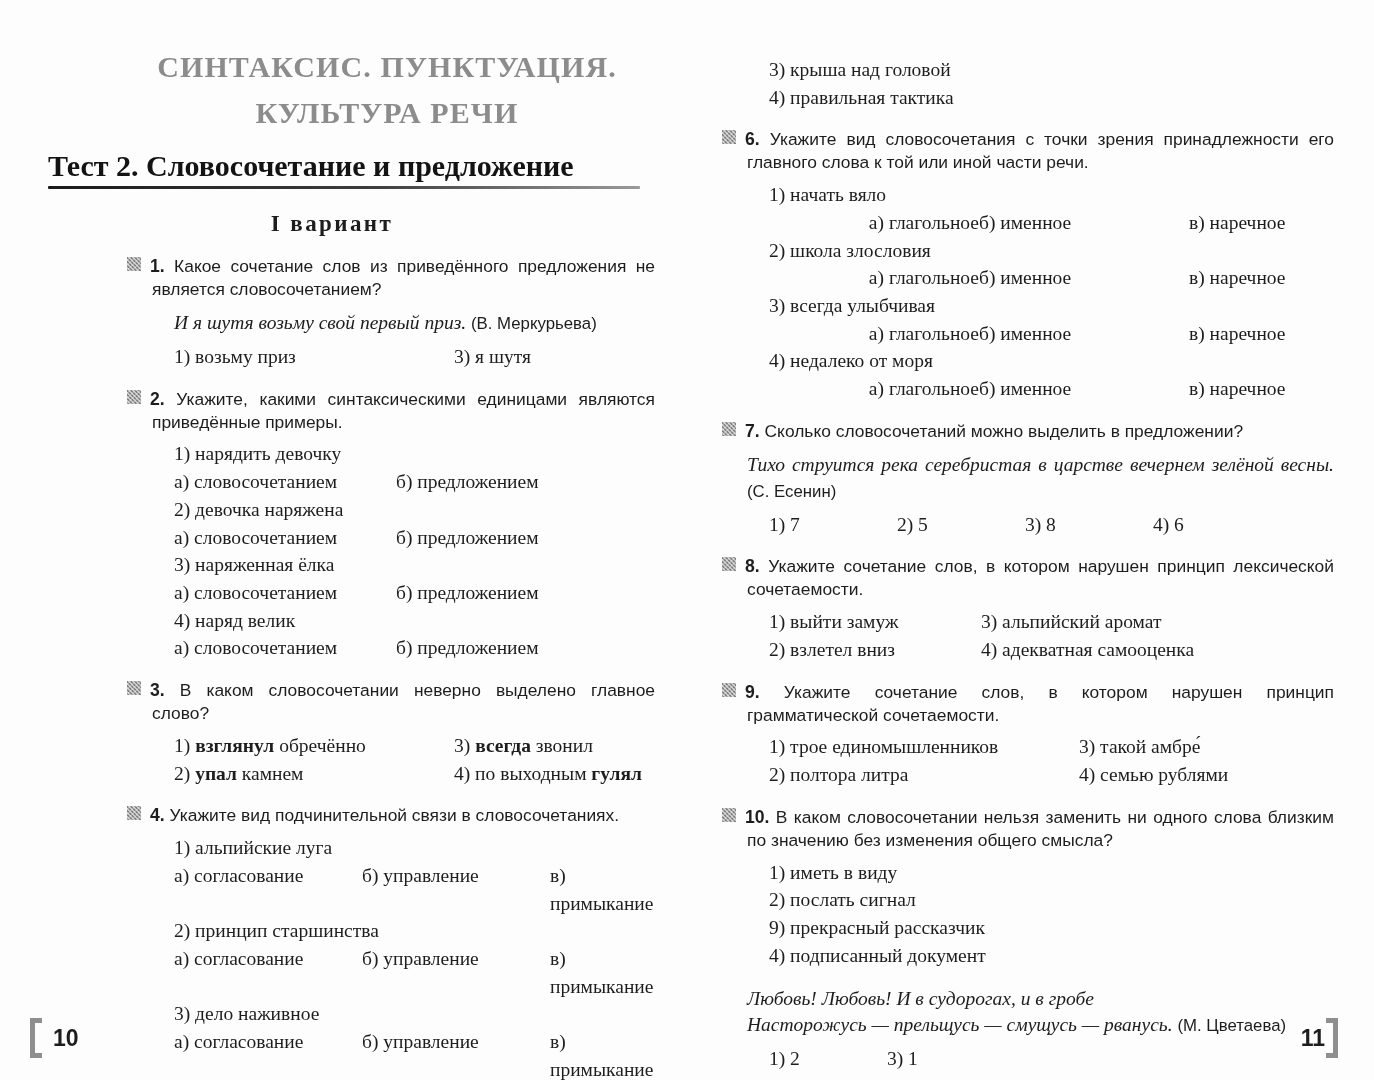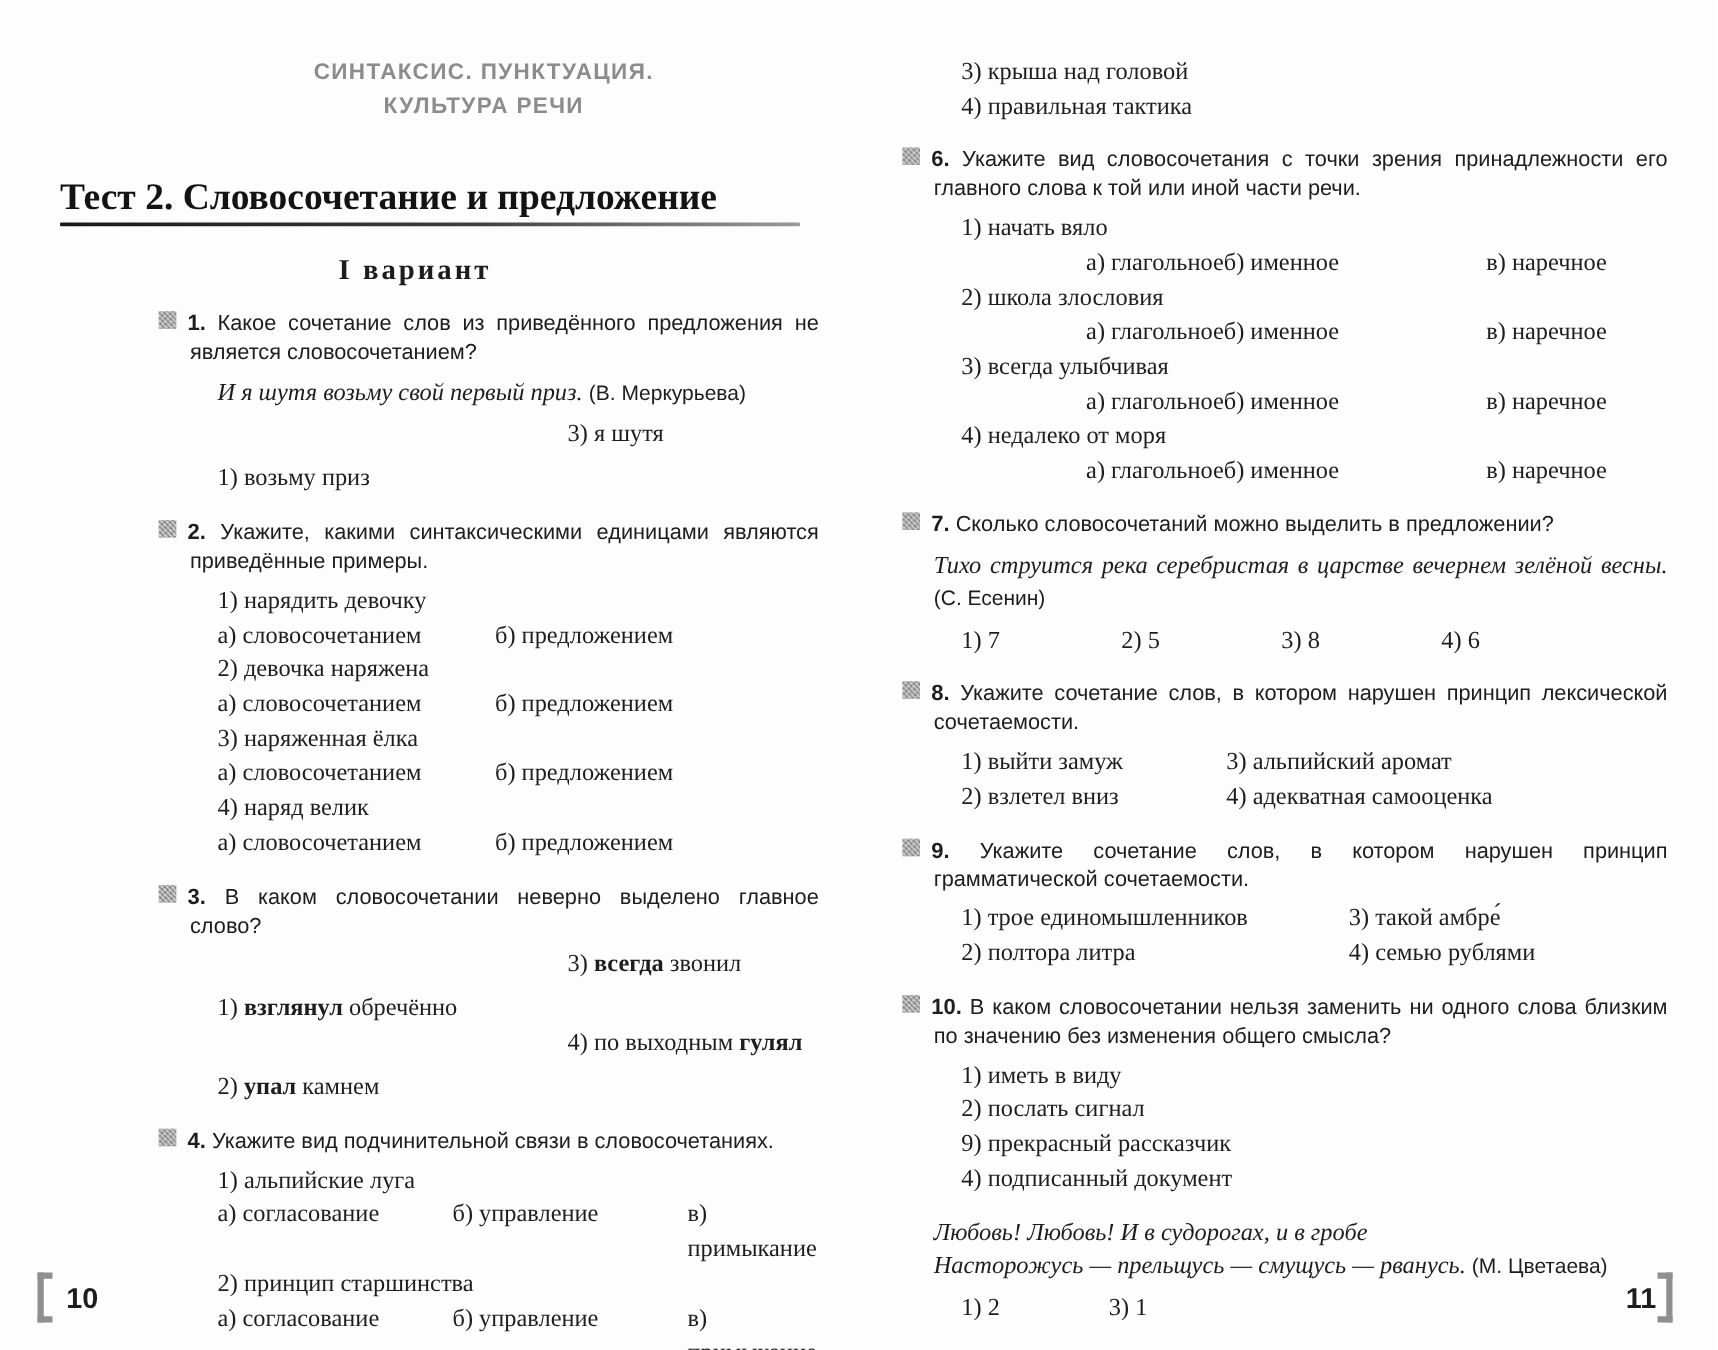--- a/index.html
+++ b/index.html
@@ -36,28 +36,28 @@
     width: 687px;
     padding: 44px 32px 0 152px;
   }
   .leaf-right {
     width: 687px;
     padding: 44px 40px 0 60px;
   }
 
   
   .section-title {
-    font-family: Liberation Sans, sans-serif;
+    font-family: Liberation Serif, serif;
     font-weight: bold;
-    font-size: 18px;
+    font-size: 30px;
     letter-spacing: 1.1px;
     color: #8c8c8c;
     line-height: 1.52;
     text-align: center;
-    margin: 0 0 42px 0;
+    margin: 0 0 14px 0;
     width: 470px;
   }
   .section-title .line2 {
     display: block;
   }
   .test-title {
     font-family: "Liberation Serif", "DejaVu Serif", serif;
     font-weight: bold;
     font-size: 30px;
     line-height: 1.1;
@@ -144,21 +144,21 @@
     display: flex;
     margin: 0;
   }
   .opt-cell {
     display: inline-block;
   }
   .lead {
     margin-left: 22px;
   }
   
-  .w-half-l { width: 280px; margin-top: 35px; }
+  .w-half-l { width: 280px; }
   .w-sub-a  { width: 222px; }
   .w-sub-b  { width: 222px; }
   .w-quarter { width: 118px; }
   .w-num-l  { width: 128px; }
   .w-rt-l   { width: 212px; }
   .w-rt9-l  { width: 310px; }
   .w-r6-a   { width: 210px; text-align: right; }
   .w-r6-b   { width: 210px; }
   .single-line { display: block; }
   b.em { font-weight: bold; }
@@ -321,21 +321,21 @@
 
       <div class="folio folio-left">
         <span class="bracket bracket-l"></span>
         <span class="num">10</span>
       </div>
     </div>
 
     <div class="leaf leaf-right">
 
       <div class="question">
-        <ul class="opts" style="margin-top:0;">
+        <ul class="opts" style="margin-top:12px;">
           <li>
             <span class="opt-cell lead single-line">3) крыша над головой</span>
           </li>
           <li>
             <span class="opt-cell lead single-line">4) правильная тактика</span>
           </li>
         </ul>
       </div>
 
       <div class="question">

